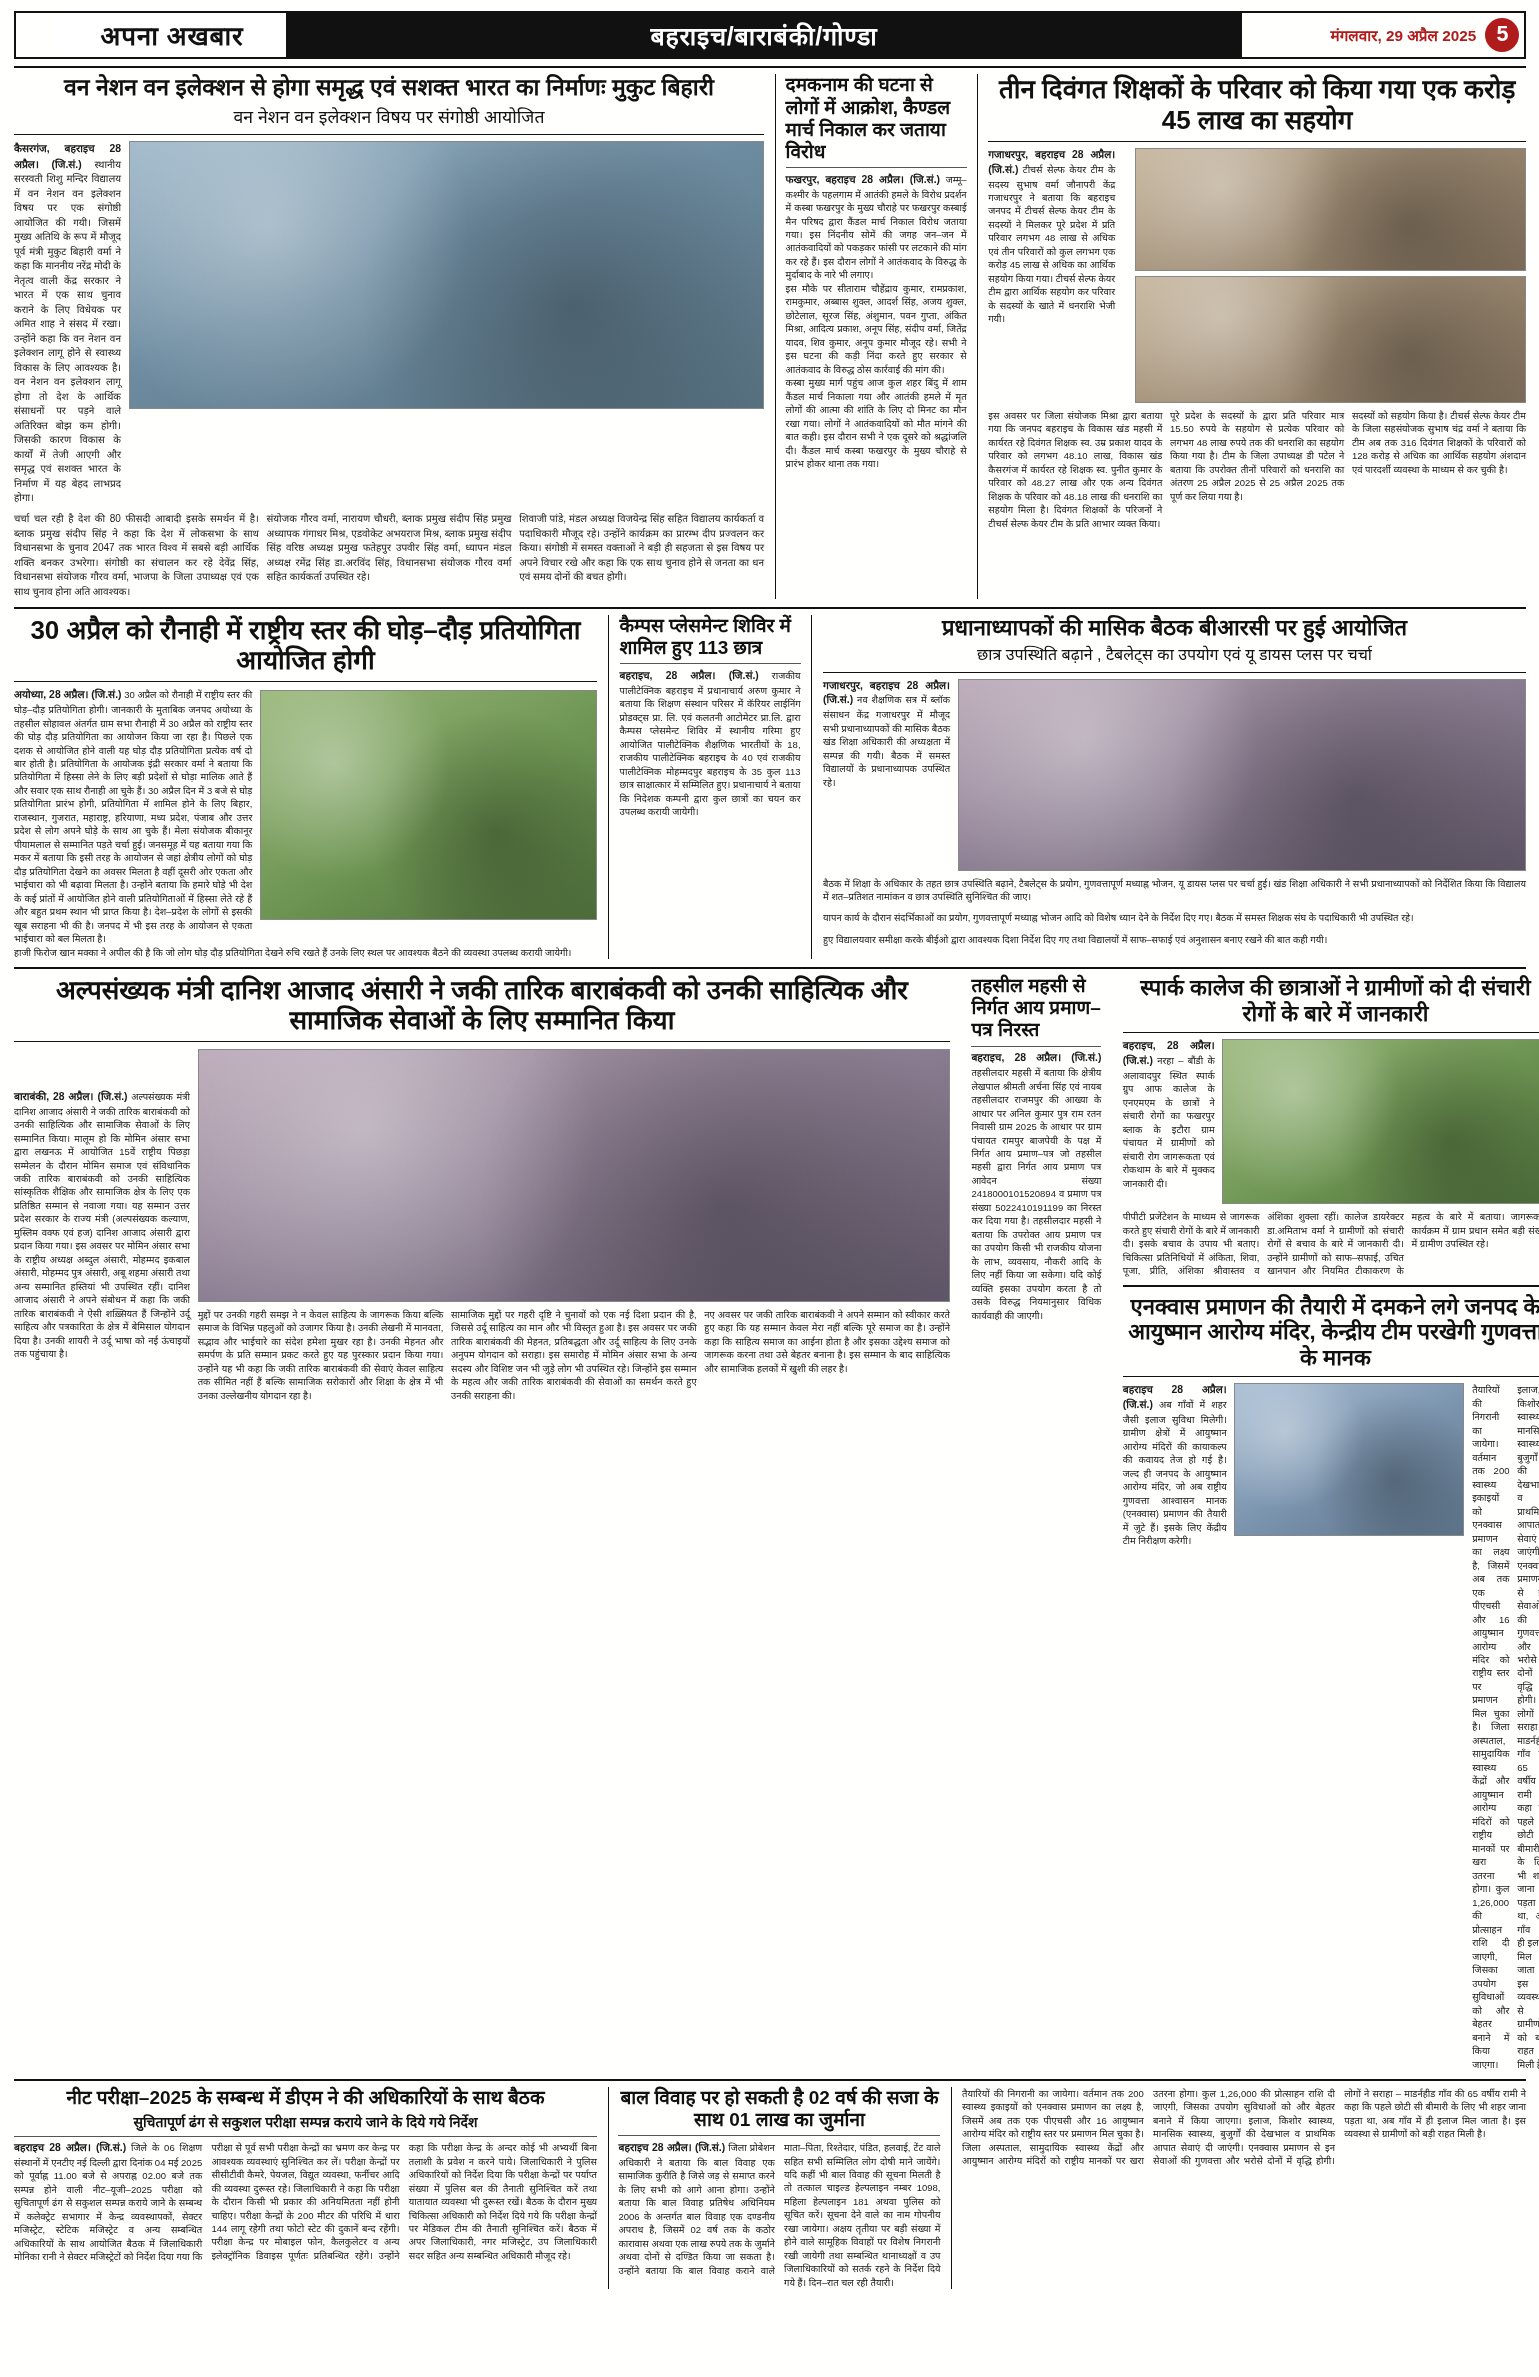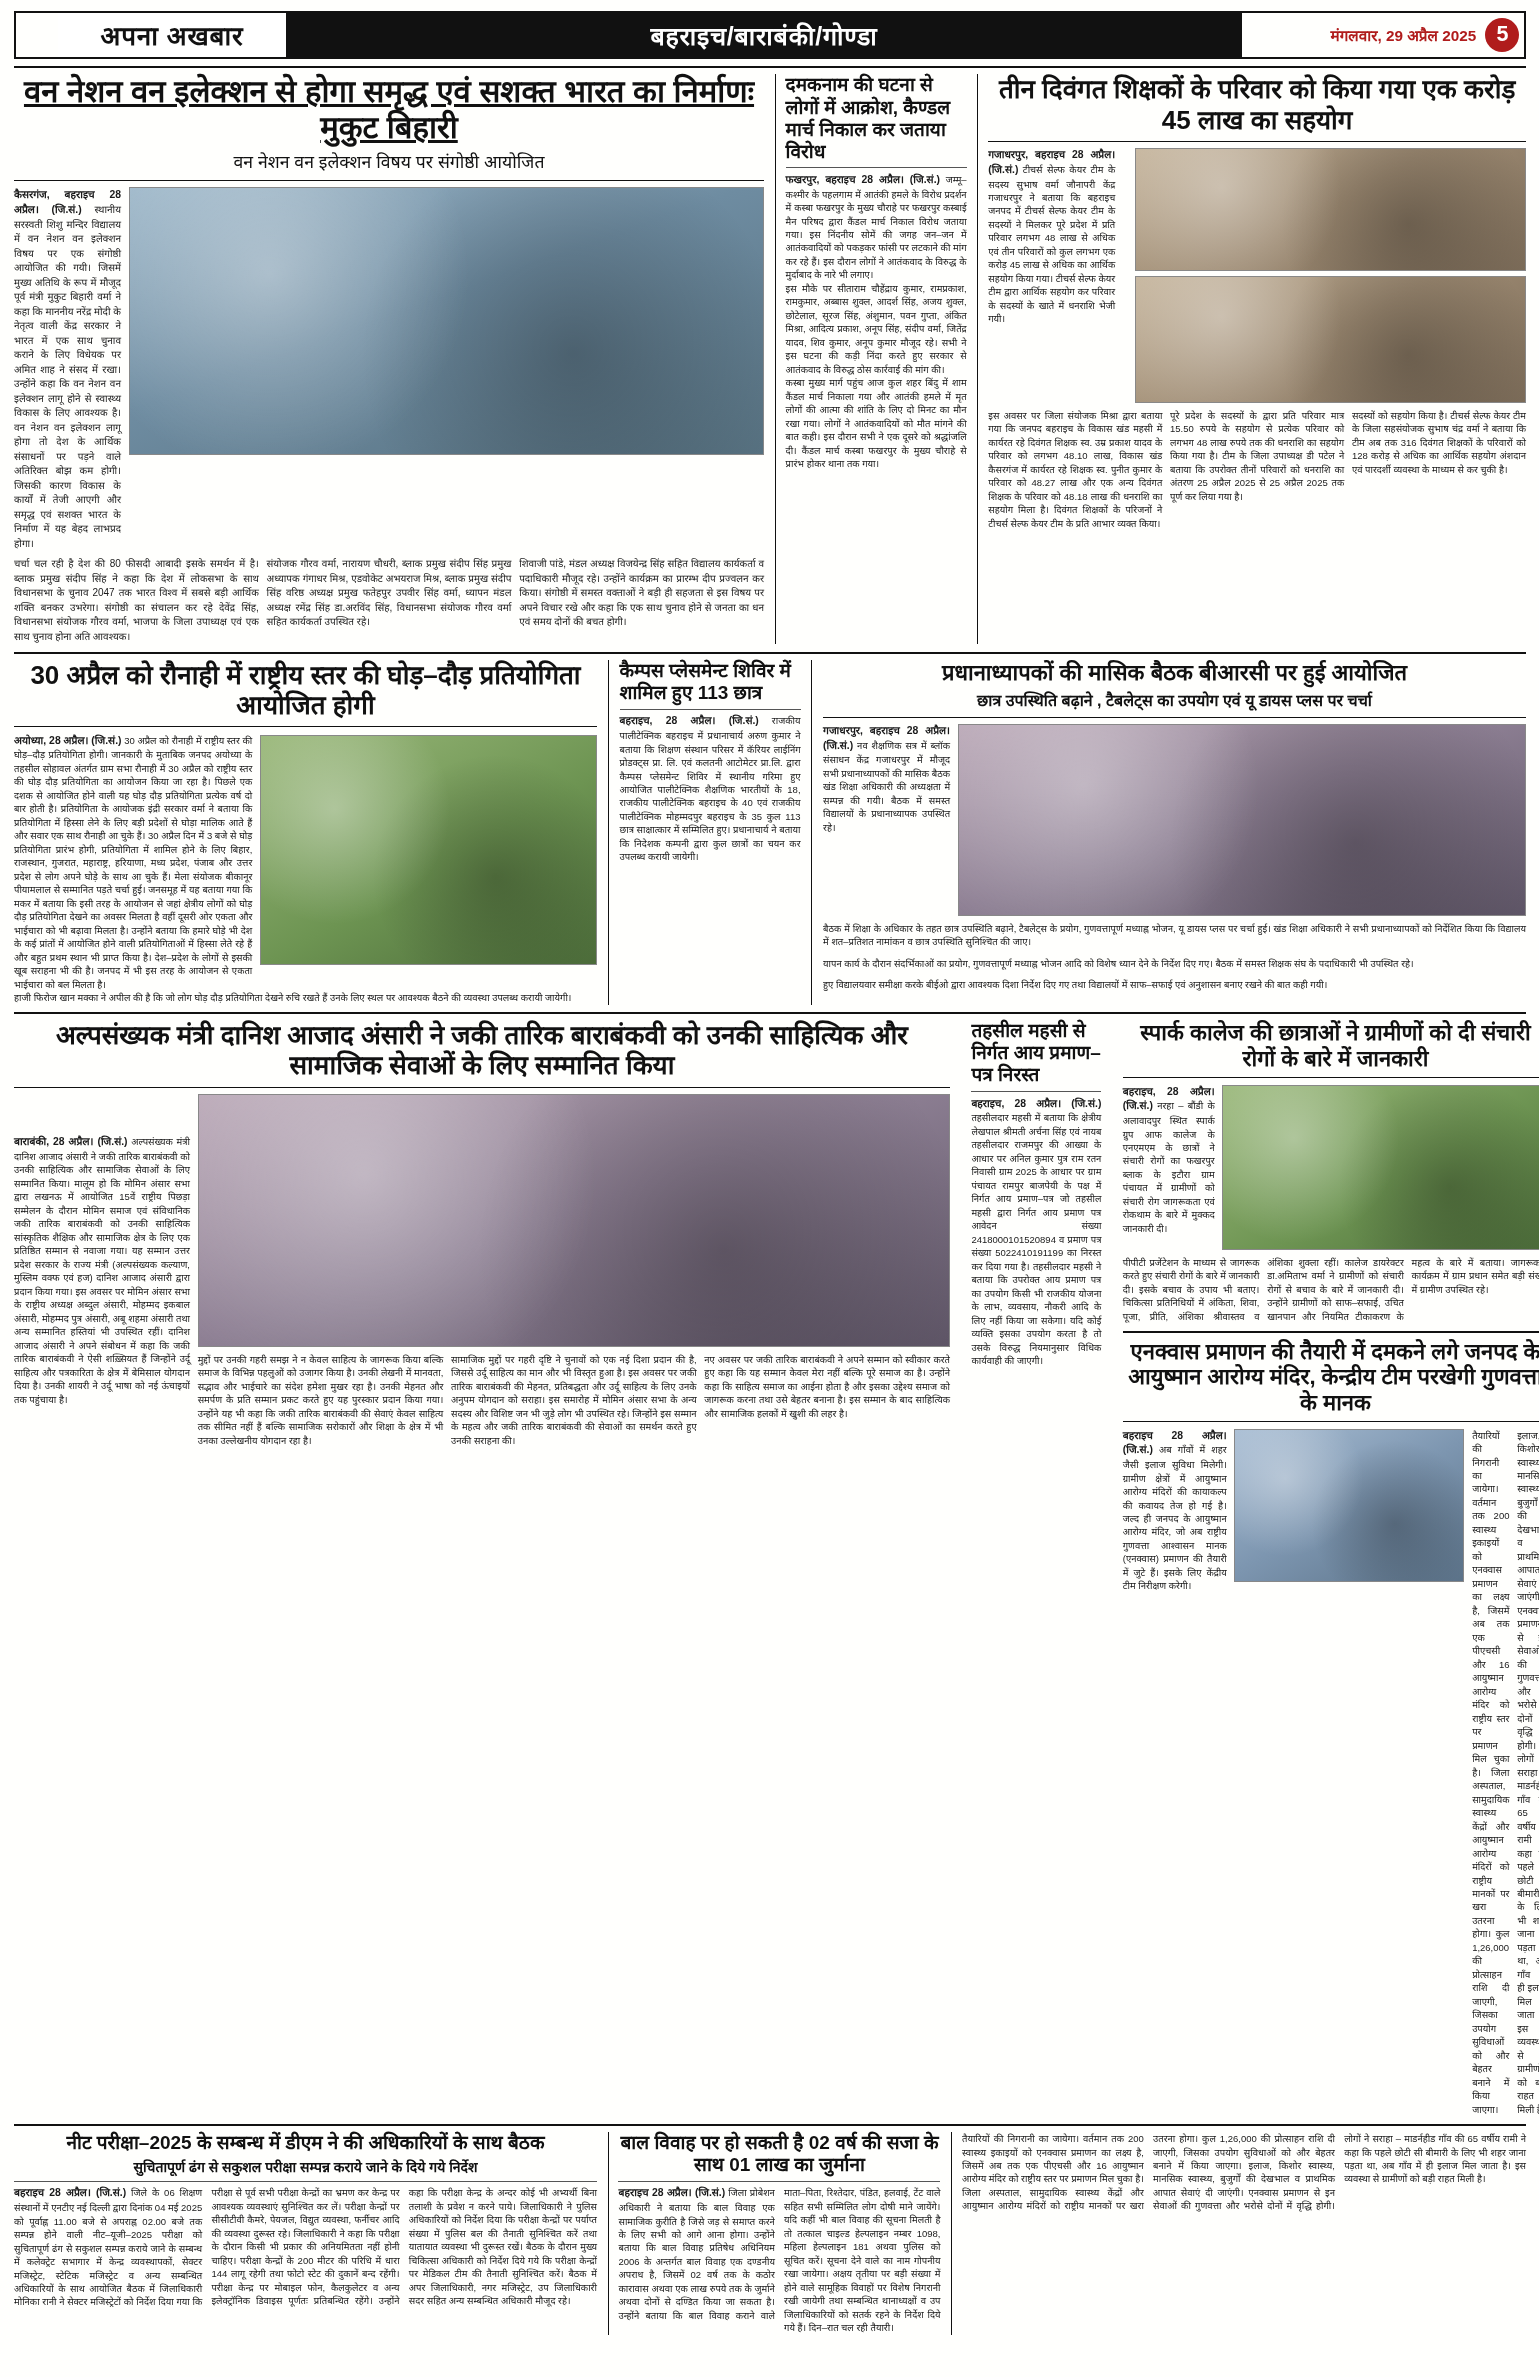--- a/index.html
+++ b/index.html
@@ -62,21 +62,21 @@
   .cols { display: flex; gap: 10.7px; }
   .rule-v { width: 1.5px; background: #111; }
   .hr { border: 0; border-top: 1.5px solid #111; margin: 6.1px 0; }
   .hr-thin { border: 0; border-top: 0.8px solid #555; margin: 4.6px 0; }
 
   .headline {
     font-weight: bold;
     line-height: 1.16;
     color: #111;
   }
-  .h-xl { font-size: 31px; text-decoration: underline; }
+  .h-xl { font-size: 23px; }
   .h-lg { font-size: 26px; }
   .h-md { font-size: 22px; }
   .h-sm { font-size: 19px; }
   .subhead {
     font-size: 17.6px;
     text-align: center;
     font-weight: normal;
     margin-top: 3.1px;
   }
   .byline { font-weight: bold; font-size: 10.4px; }
@@ -206,21 +206,21 @@
       <div class="body tiny">
         <span class="byline">बहराइच, 28 अप्रैल। (जि.सं.)</span>
         <span>राजकीय पालीटेक्निक बहराइच में प्रधानाचार्य अरुण कुमार ने बताया कि शिक्षण संस्थान परिसर में कॅरियर लाईनिंग प्रोडक्ट्स प्रा. लि. एवं कलतनी आटोमेटर प्रा.लि. द्वारा कैम्पस प्लेसमेन्ट शिविर में स्थानीय गरिमा हुए आयोजित पालीटेक्निक शैक्षणिक भारतीयों के 18, राजकीय पालीटेक्निक बहराइच के 40 एवं राजकीय पालीटेक्निक मोहम्मदपुर बहराइच के 35 कुल 113 छात्र साक्षात्कार में सम्मिलित हुए। प्रधानाचार्य ने बताया कि निदेशक कम्पनी द्वारा कुल छात्रों का चयन कर उपलब्ध करायी जायेगी।</span>
       </div>
     </div>
 
     <div class="rule-v"></div>
 
     <div style="flex:1 1 auto;">
       <div class="headline h-md center">प्रधानाध्यापकों की मासिक बैठक बीआरसी पर हुई आयोजित</div>
-      <div class="subhead" style="font-size:16px;font-weight:bold;">छात्र उपस्थिति बढ़ाने , टैबलेट्स का उपयोग एवं यू डायस प्लस पर चर्चा</div>
+      <div class="subhead" style="font-size:16px;font-weight:normal;">छात्र उपस्थिति बढ़ाने , टैबलेट्स का उपयोग एवं यू डायस प्लस पर चर्चा</div>
       <hr class="hr">
       <div style="display:flex;gap:7.7px;">
         <div style="flex:0 0 127px;" class="body tiny">
           <span class="byline">गजाधरपुर, बहराइच 28 अप्रैल। (जि.सं.)</span>
           <span>नव शैक्षणिक सत्र में ब्लॉक संसाधन केंद्र गजाधरपुर में मौजूद सभी प्रधानाध्यापकों की मासिक बैठक खंड शिक्षा अधिकारी की अध्यक्षता में सम्पन्न की गयी। बैठक में समस्त विद्यालयों के प्रधानाध्यापक उपस्थित रहे।</span>
         </div>
         <div style="flex:1 1 auto;">
           <div class="photo hall" style="width:100%;height:192px;"></div>
         </div>
       </div>

